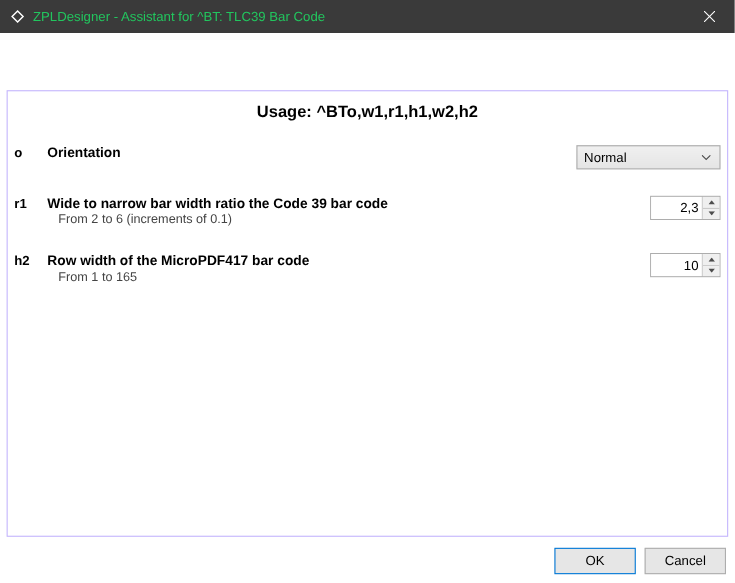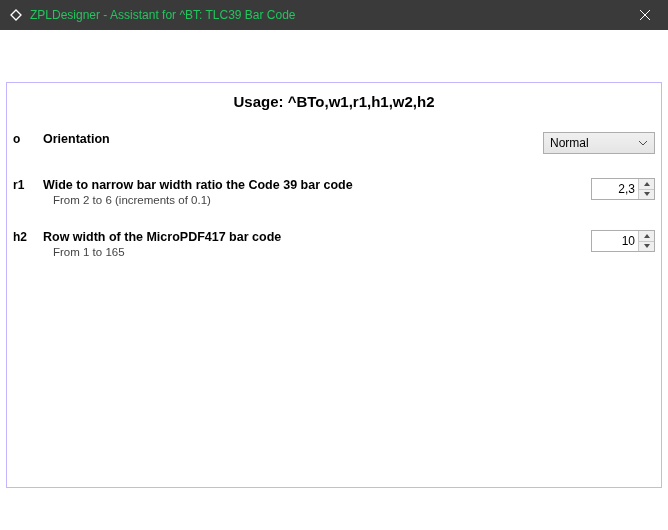--- a/index.html
+++ b/index.html
@@ -99,21 +99,21 @@
   }
   .p-range {
     color: #444;
     font-size: 11.5px;
     padding-top: 2px;
     padding-left: 10px;
   }
 
   
   .combo {
-    width: 112px;
+    width: 131px;
     height: 22px;
     border: 1px solid #adadad;
     background: linear-gradient(#f0f0f0,#e5e5e5);
     display: inline-flex;
     align-items: center;
     padding: 0 4px 0 6px;
     position: relative;
     font-size: 12px;
     gap: 48px;
   }
@@ -267,14 +267,22 @@
             </div>
           </div>
         </div>
       </div>
 
 
     </div>
 
   </div>
 
+  <div class="button-bar">
+    <div class="btn default">
+      <span>OK</span>
+    </div>
+    <div class="btn">
+      <span>Cancel</span>
+    </div>
+  </div>
 
 </div>
 
 </body></html>

